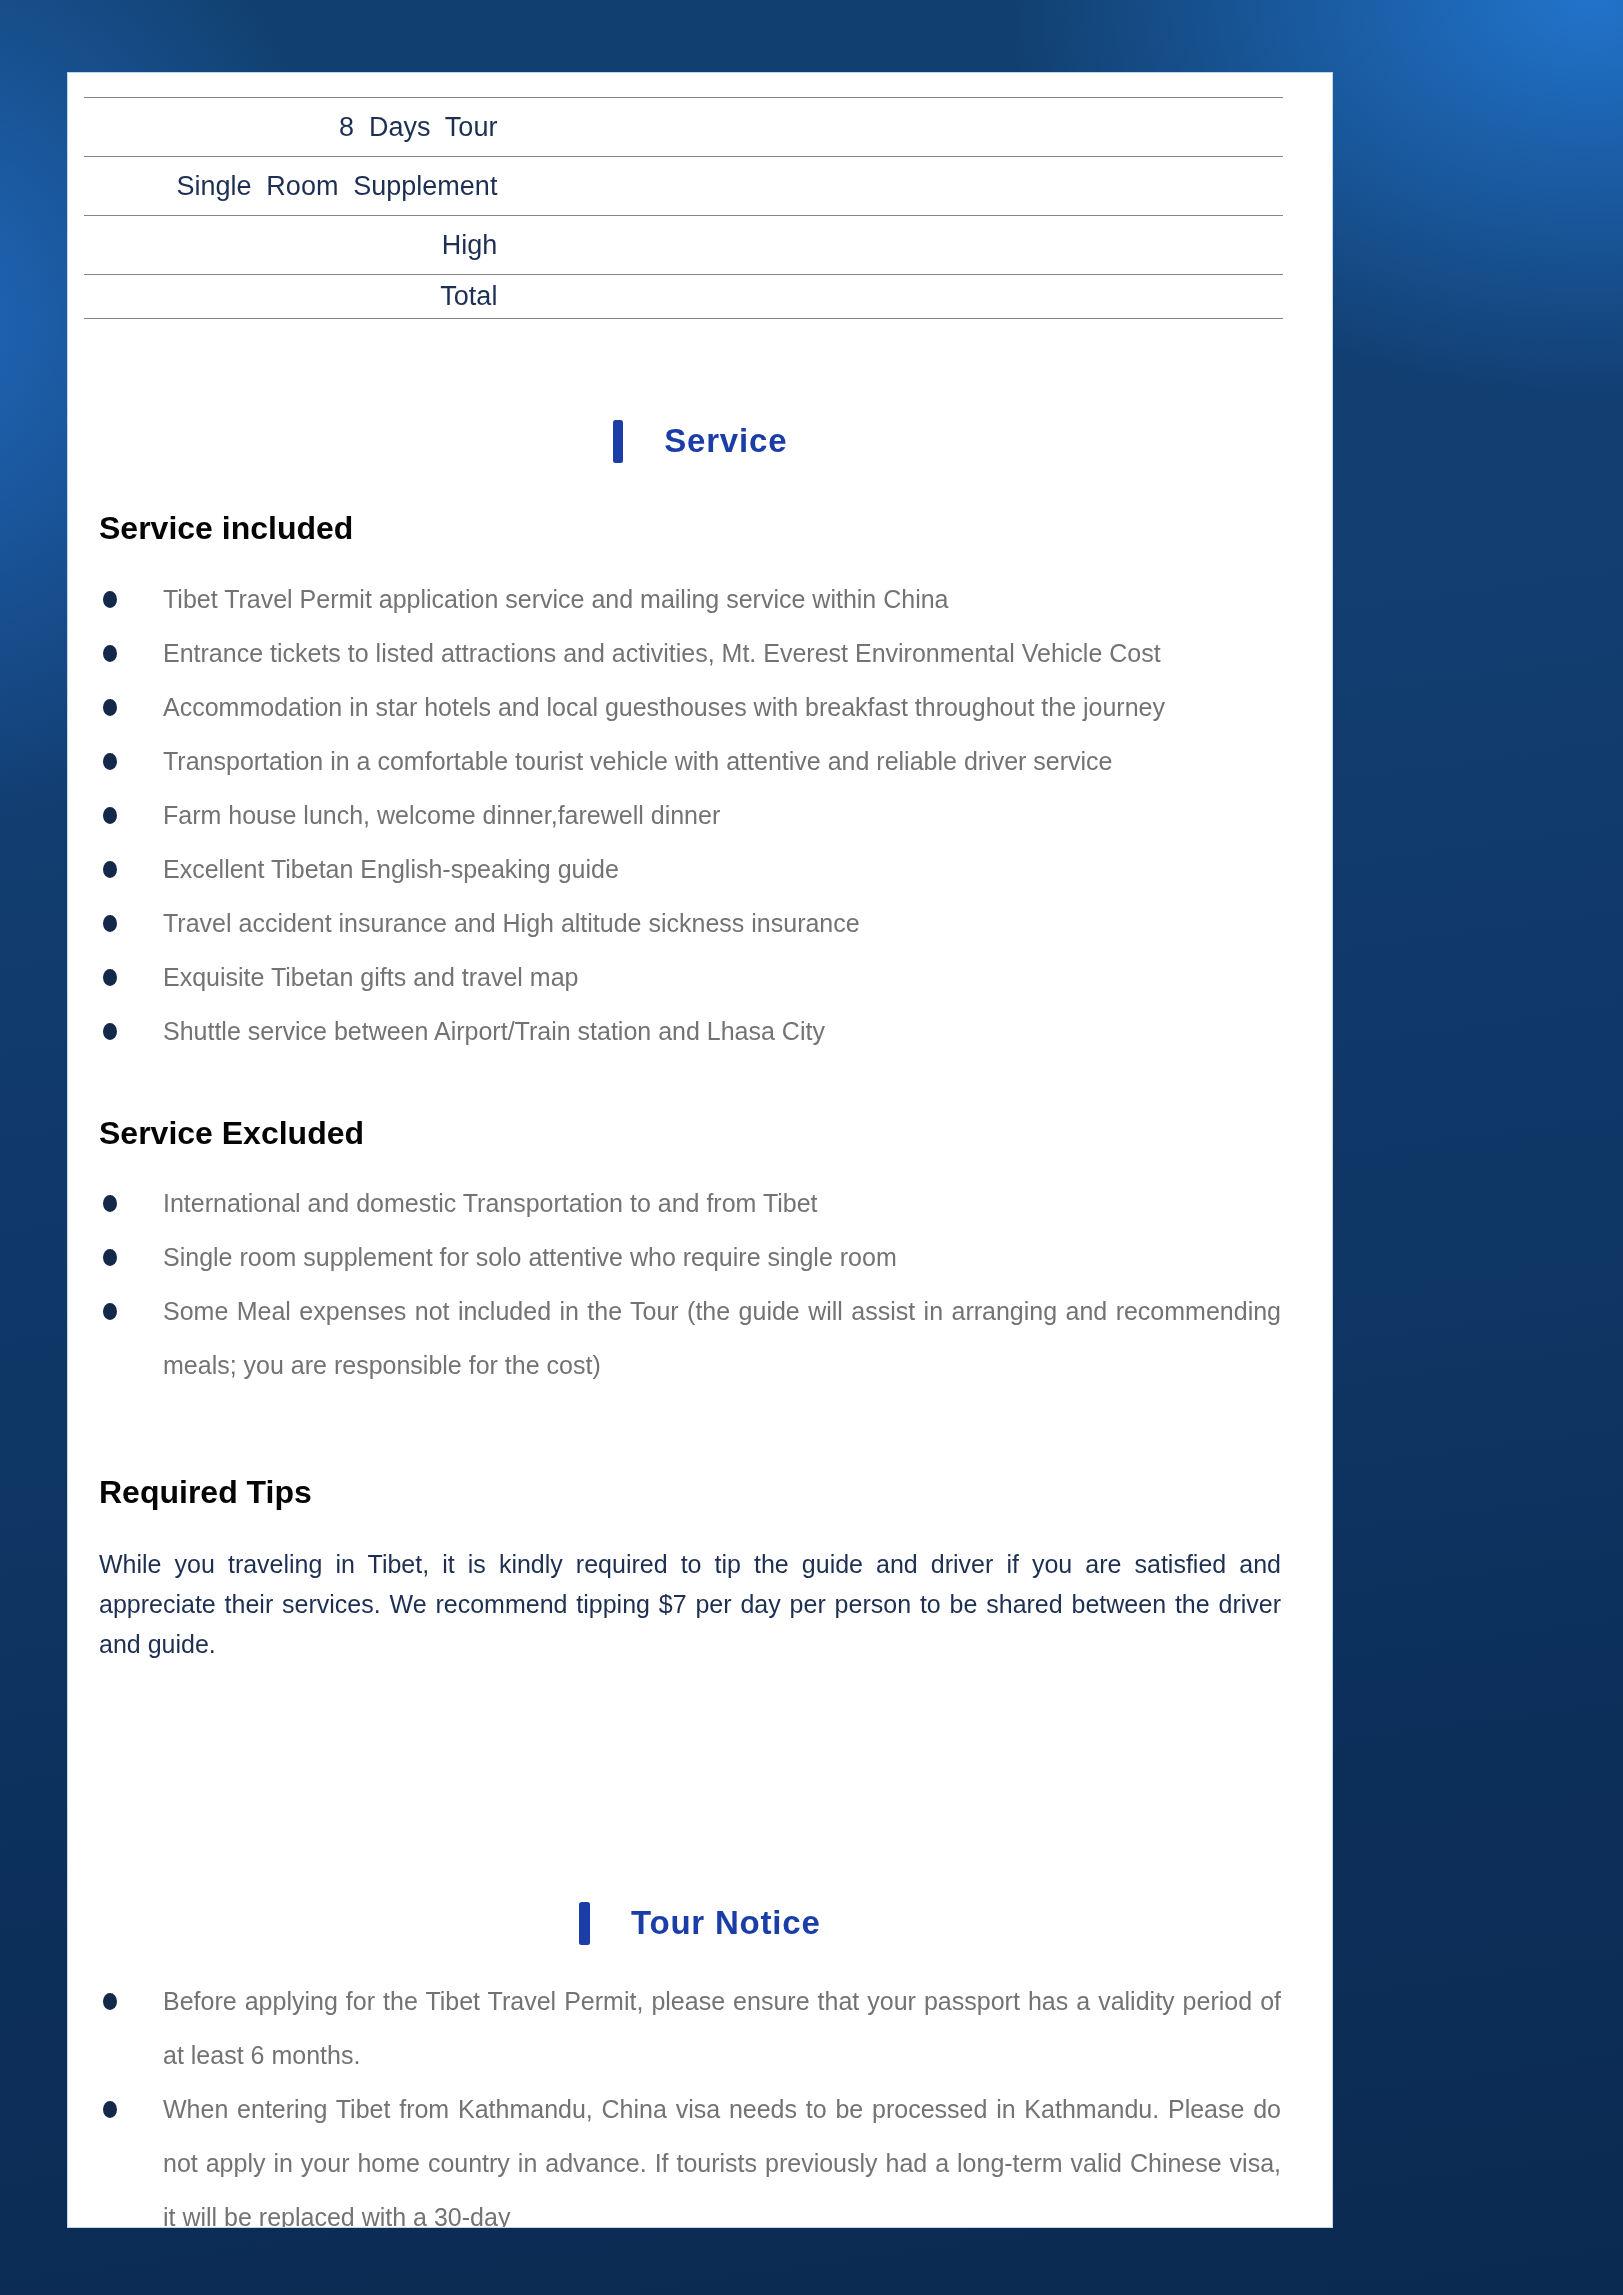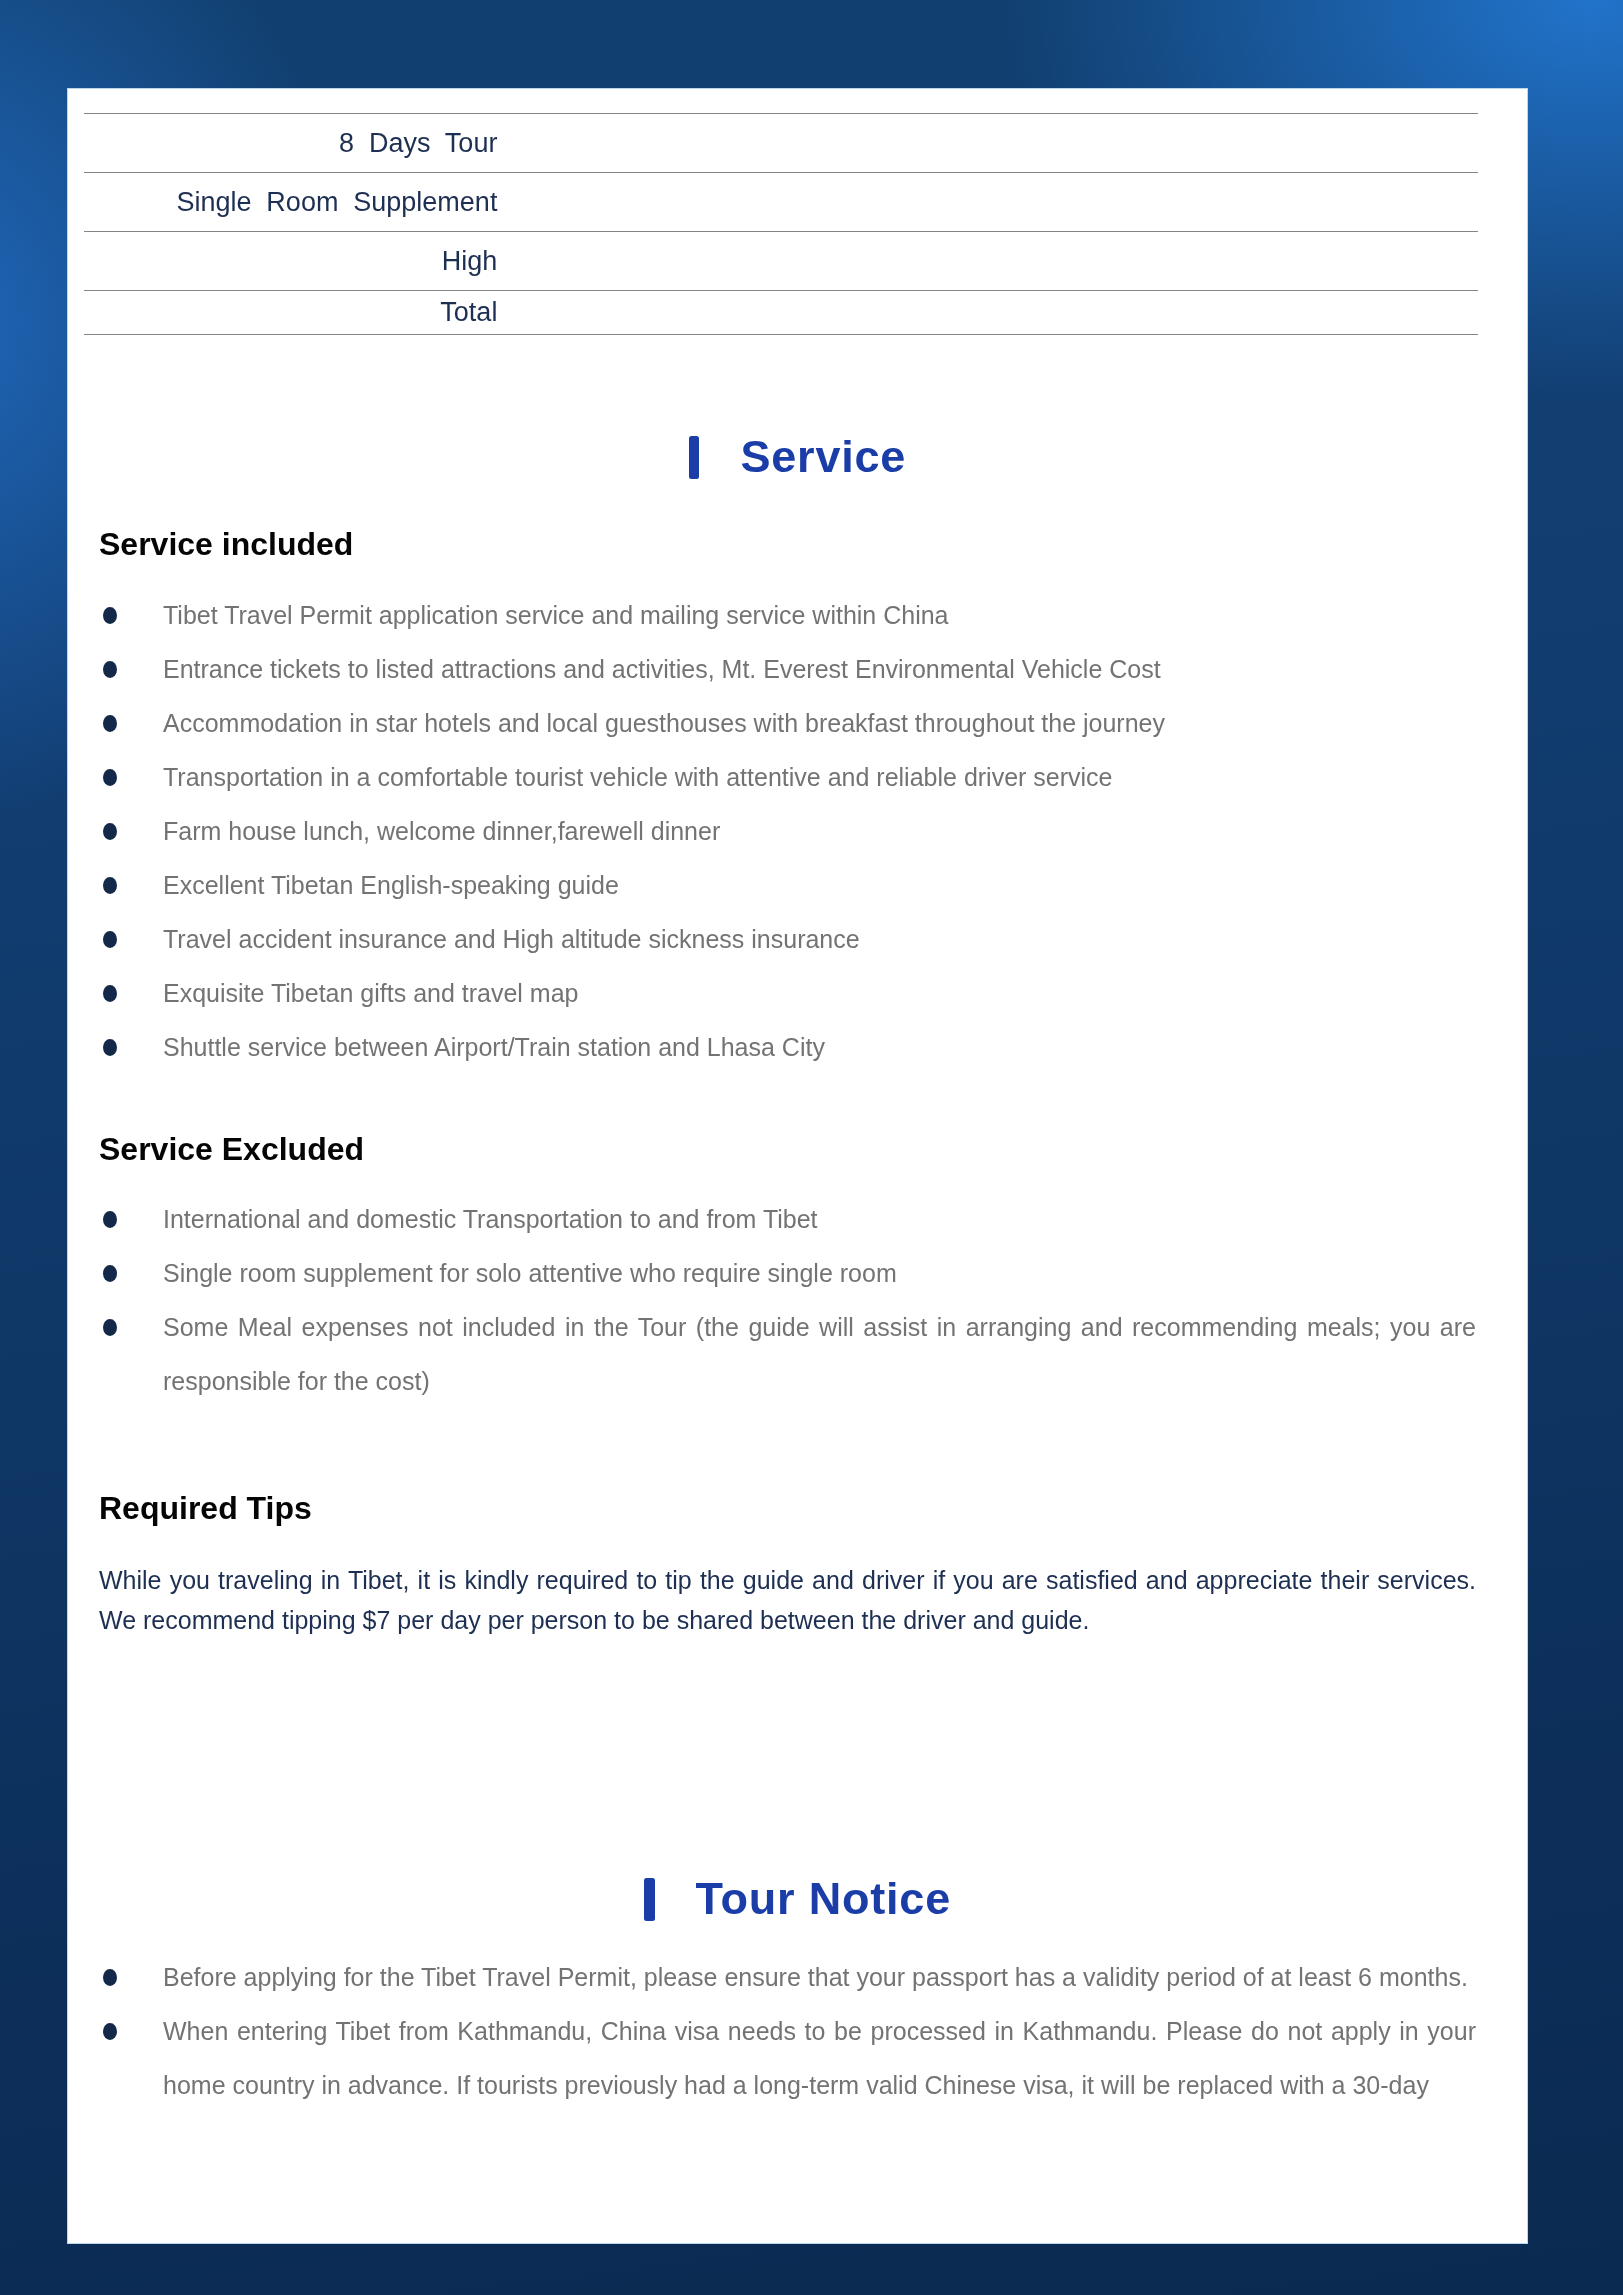--- a/index.html
+++ b/index.html
@@ -6,40 +6,39 @@
   html, body { margin:0; padding:0; }
   body {
     width:1623px; height:2295px; position:relative; overflow:hidden;
     font-family:"Liberation Sans", sans-serif;
     background:
       radial-gradient(900px 614px at 98% 0%, rgba(34,118,208,0.95) 0%, rgba(34,118,208,0) 65%),
       radial-gradient(671px 818px at -4% 14%, rgba(33,106,192,0.92) 0%, rgba(33,106,192,0) 62%),
       linear-gradient(172deg, #11406f 0%, #123e72 28%, #0f3766 55%, #0c2f5a 78%, #0b2a51 100%);
   }
   .page {
-    position:absolute; left:67px; top:72px; width:1461px; height:2156px;
+    position:absolute; left:67px; top:72px; width:1266px; height:2156px;
     background:#ffffff; box-sizing:border-box; overflow:hidden;
     border:0.8px solid #bcd6ec;
-    margin-top:16px;
   }
   
   .price-table { margin:24px 49px 0 16.4px; }
   .price-row { display:flex; align-items:center; height:58px; border-bottom:0.8px solid #858585; }
   .price-row:first-child { border-top:0.8px solid #858585; }
   .price-row.short { height:43px; }
   .price-label {
     width:413px; text-align:right; font-size:27px; color:#1d2f52;
     word-spacing:7.4px; white-space:nowrap;
   }
   
   .big-heading { display:flex; align-items:center; justify-content:center; height:52px; }
   .big-heading.service { margin-top:96px; }
   .big-heading.notice { margin-top:233px; }
   .heading-bar { width:10.6px; height:43px; background:#1b3da8; border-radius:2.5px; margin-right:41px; }
-  .big-heading-text { font-size:45px; font-weight:bold; color:#1b3da8; letter-spacing:0.8px; }
+  .big-heading-text { font-size:33px; font-weight:bold; color:#1b3da8; letter-spacing:0.8px; }
   
   .sub-heading { margin-left:31px; font-size:32px; font-weight:bold; color:#050505; line-height:37px; }
   .sub-heading.included { margin-top:43px; }
   .sub-heading.excluded { margin-top:57px; }
   .sub-heading.tips { margin-top:82px; }
   
   .bullets { list-style:none; margin:24.5px 51px 0 0; padding:0 0 0 35px; }
   .bullet-item { display:flex; line-height:54px; font-size:25px; color:#737373; }
   .dot {
     flex:0 0 14px; width:14px; height:17px; margin-top:19px;

